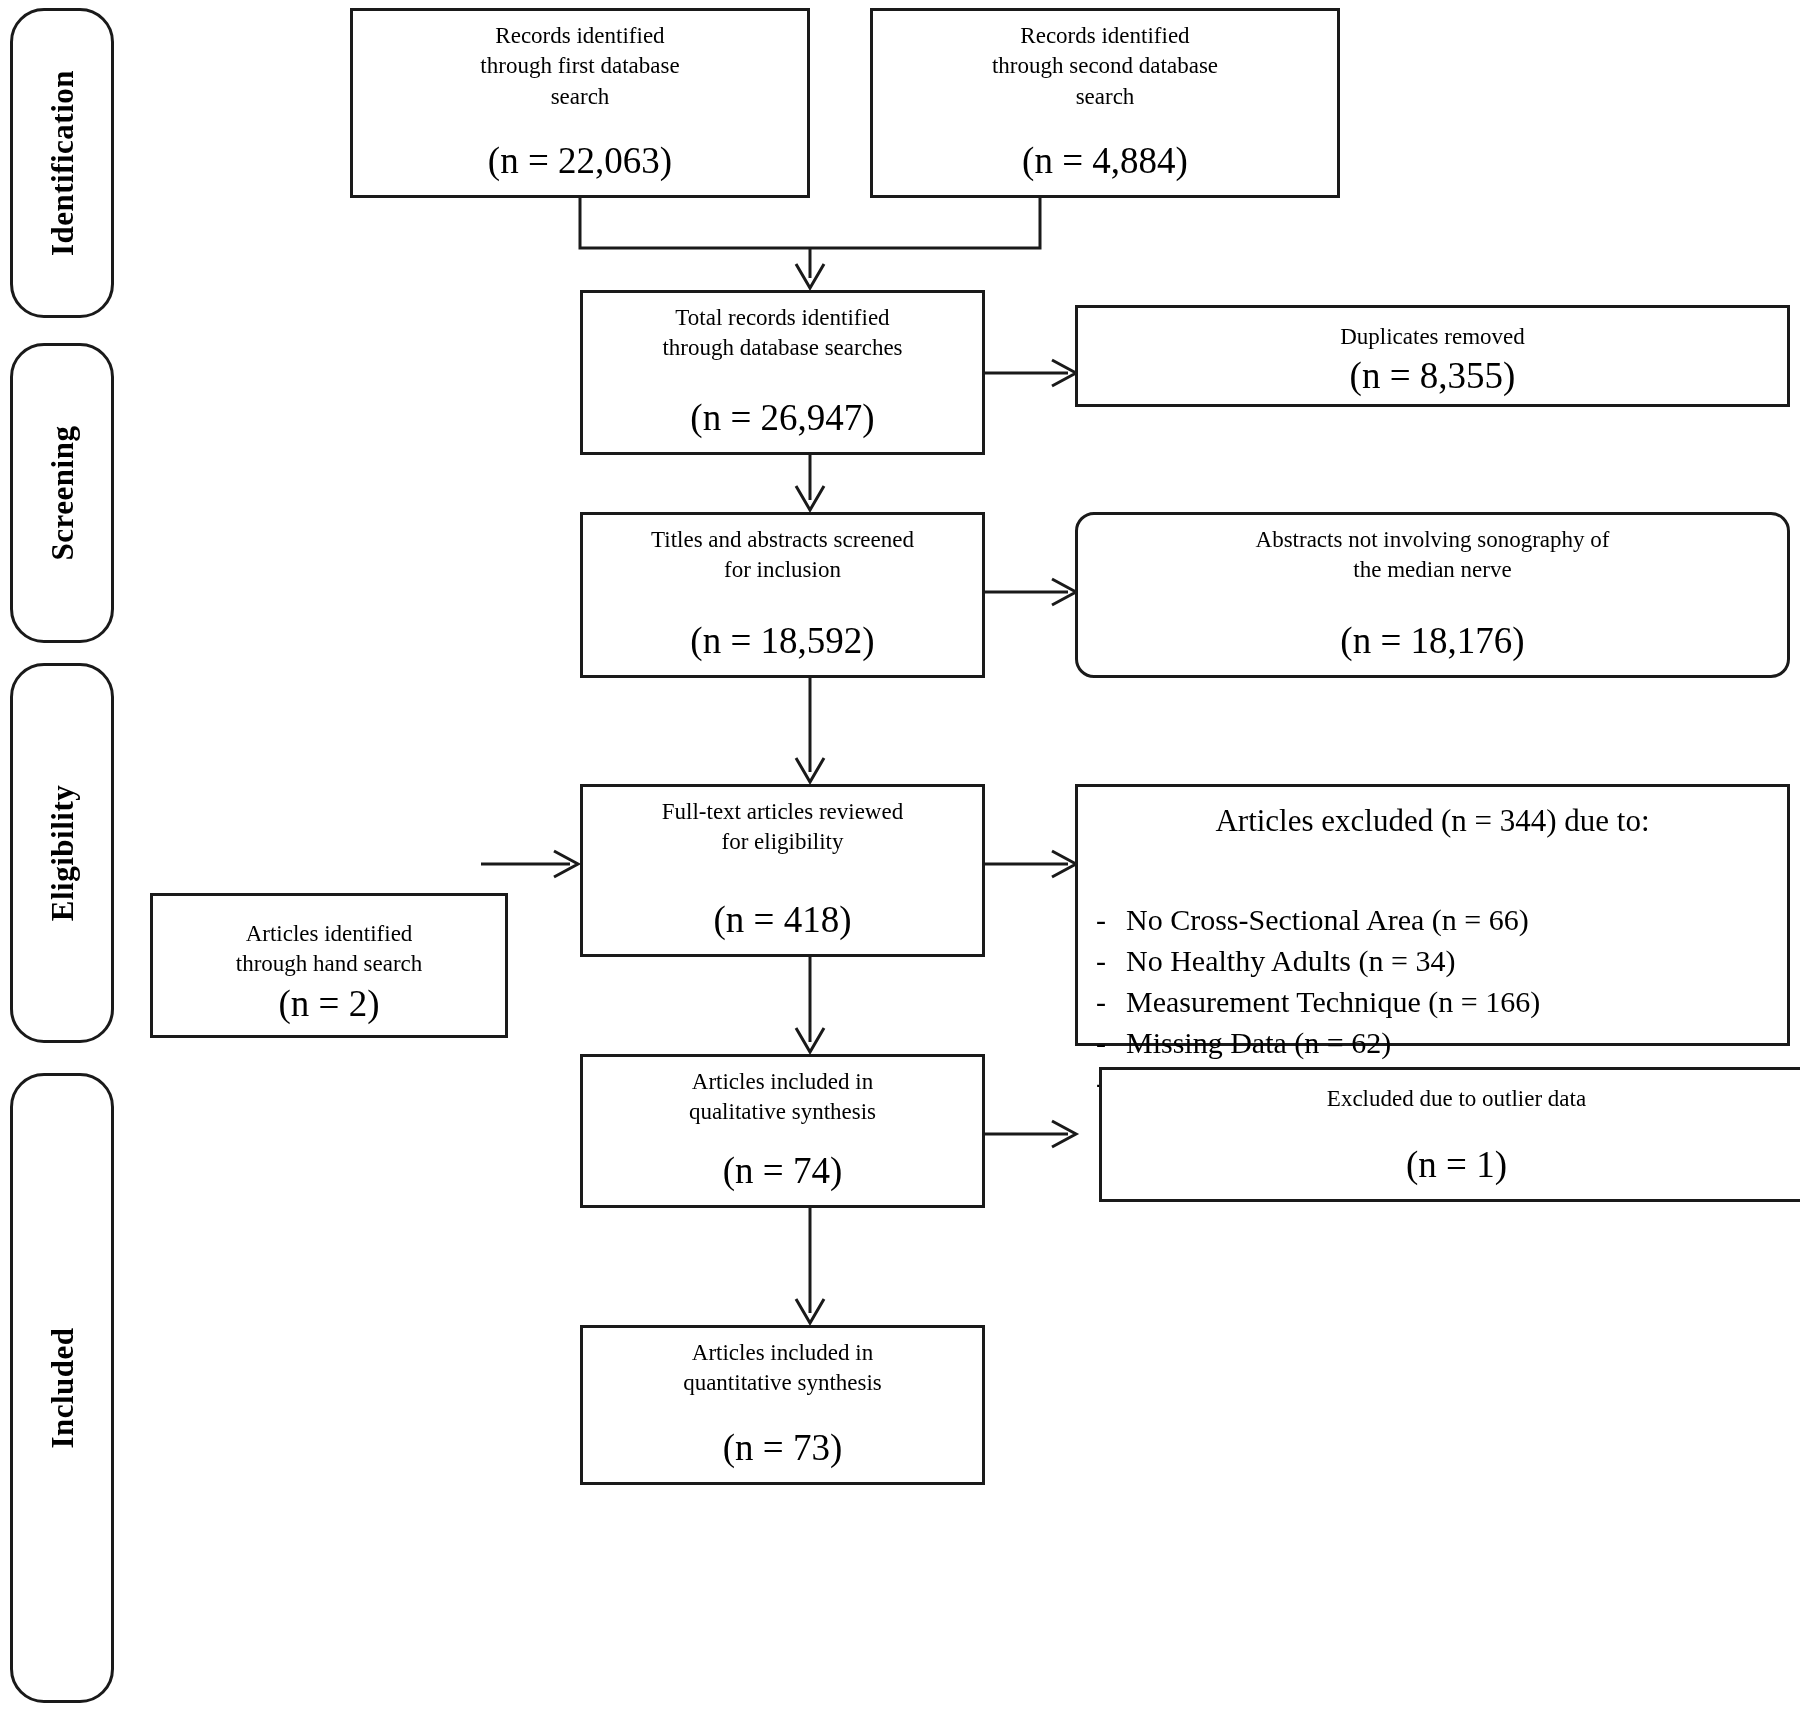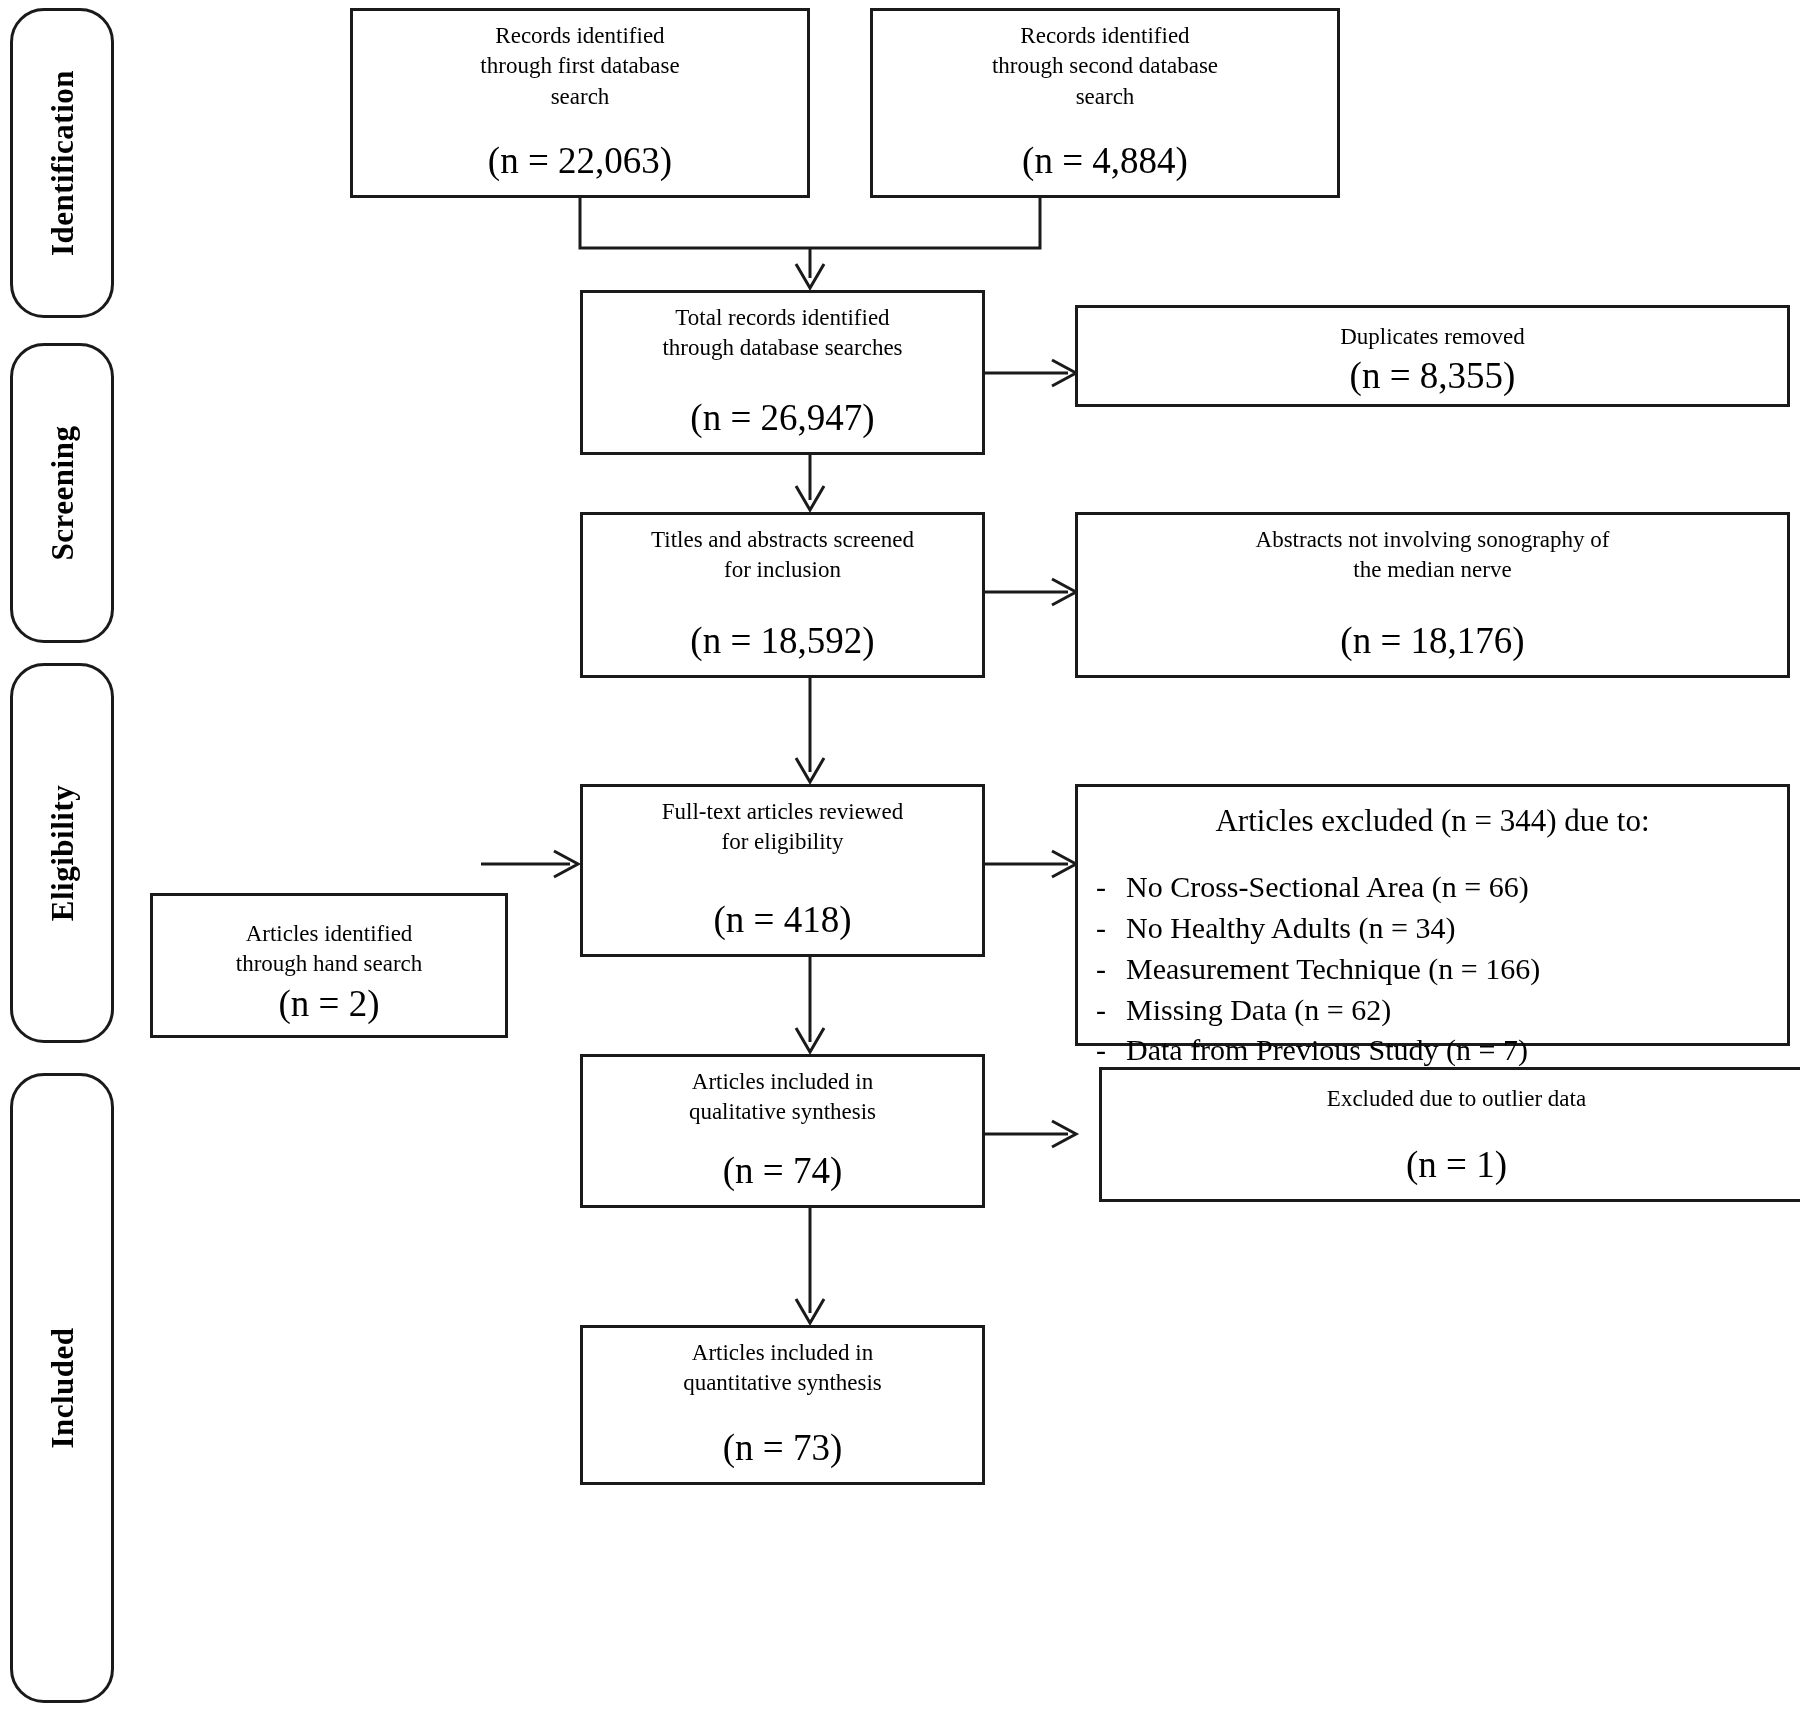--- a/index.html
+++ b/index.html
@@ -61,20 +61,21 @@
     font-size: 37px;
     line-height: 1.3;
   }
   .spacer { flex: 1 1 auto; }
 
   
   .listbox {
     align-items: stretch;
     text-align: left;
     padding: 14px 18px 10px 18px;
+    gap: 33px;
   }
   .listbox .hdr {
     font-size: 31px;
     text-align: center;
     line-height: 1.3;
     margin-bottom: 26px;
   }
   .listbox ul {
     list-style: none;
     margin: 0;
@@ -192,21 +193,21 @@
     <div class="nval">(n = 8,355)</div>
   </div>
 
   <div class="box" style="left:580px; top:512px; width:405px; height:166px;">
     <div class="ttl">Titles and abstracts screened
 for inclusion</div>
     <div class="spacer"></div>
     <div class="nval">(n = 18,592)</div>
   </div>
 
-  <div class="box" style="left:1075px; top:512px; width:715px; height:166px;">
+  <div class="box" style="left:1075px; top:512px; width:715px; height:166px;border-radius:19px;">
     <div class="ttl">Abstracts not involving sonography of
 the median nerve</div>
     <div class="spacer"></div>
     <div class="nval">(n = 18,176)</div>
   </div>
 
   <div class="box" style="left:150px; top:893px; width:358px; height:145px; padding-top:23px;">
     <div class="ttl">Articles identified
 through hand search</div>
     <div class="spacer"></div>

